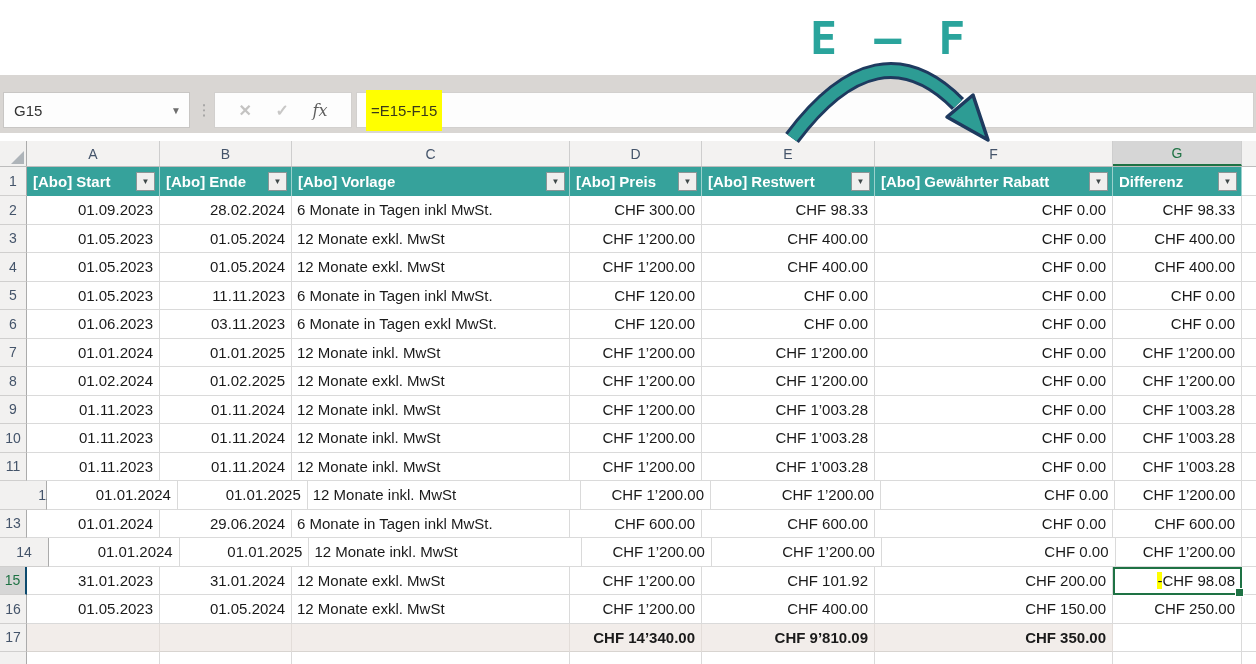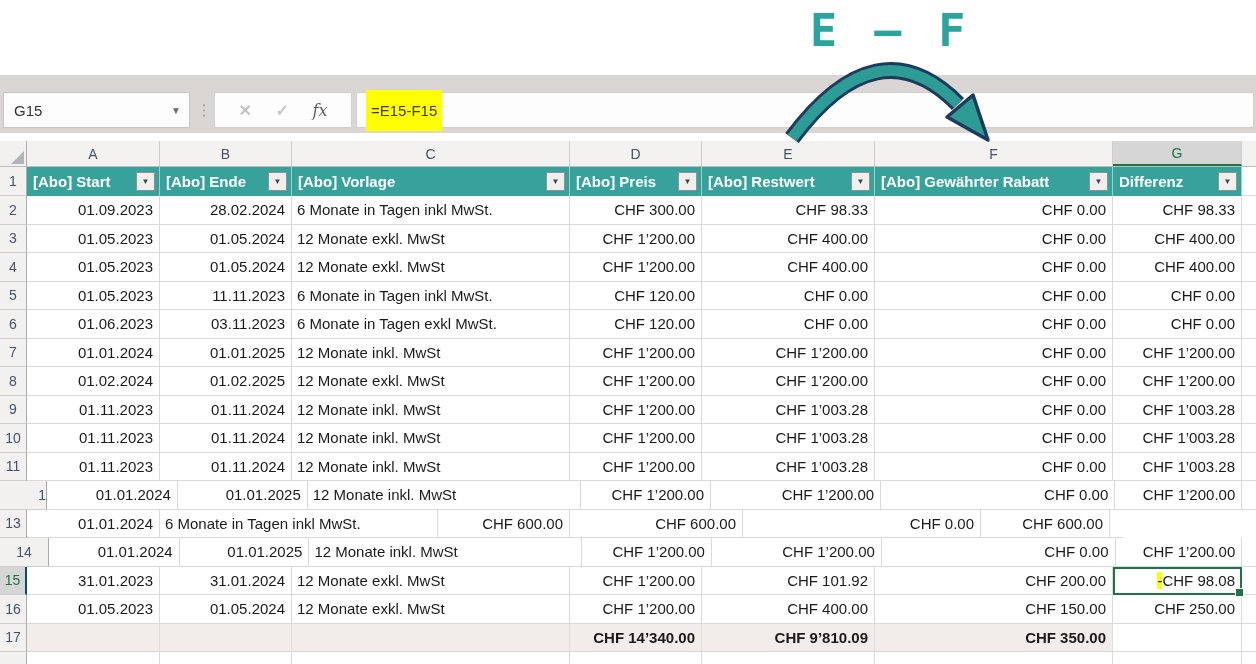--- a/index.html
+++ b/index.html
@@ -1,20 +1,20 @@
 <!DOCTYPE html>
 <html><head>
 <meta charset="utf-8">
 <style>
   html,body{margin:0;padding:0;background:#fff;}
   .stage{position:relative;width:1256px;height:664px;background:#ffffff;overflow:hidden;
          font-family:"Liberation Sans",sans-serif;}
 
   
-  .annotation-label{position:absolute;left:810px;top:4px;font-family:"DejaVu Sans Mono",monospace;
+  .annotation-label{position:absolute;left:810px;top:12px;font-family:"DejaVu Sans Mono",monospace;
     font-weight:700;font-size:45px;letter-spacing:5px;color:#2AA49C;z-index:20;}
   .arrow-svg{position:absolute;left:760px;top:30px;width:260px;height:123px;overflow:visible;z-index:19;}
 
   
   .formula-band{position:absolute;left:0;top:75px;width:1256px;height:58px;background:#D9D6D3;}
   .name-box{position:absolute;left:3px;top:17px;width:187px;height:36px;background:#FDFDFD;
     border:1px solid #C8C6C4;box-sizing:border-box;display:flex;align-items:center;
     padding:0 8px 0 10px;font-size:15px;color:#333;}
   .name-caret{margin-left:auto;color:#6E6E6E;font-size:10px;}
   .dots-sep{position:absolute;left:195px;top:17px;width:18px;height:36px;display:flex;
@@ -273,20 +273,21 @@
         <div class="cell al" style="width: 278px;">12 Monate inkl. MwSt</div>
         <div class="cell ar" style="width: 132px;">CHF 1’200.00</div>
         <div class="cell ar" style="width: 173px;">CHF 1’200.00</div>
         <div class="cell ar" style="width: 238px;">CHF 0.00</div>
         <div class="cell ar" style="width: 129px;">CHF 1’200.00</div>
         <div class="cell-filler" style="width: 14px;"></div>
       </div>
       <div class="row" style="height: 28.5px;">
         <div class="rowh" style="width: 27px;">13</div>
         <div class="cell ar" style="width: 133px;">01.01.2024</div>
+        <div class="cell ar" style="width: 132px;">29.06.2024</div>
         <div class="cell al" style="width: 278px;">6 Monate in Tagen inkl MwSt.</div>
         <div class="cell ar" style="width: 132px;">CHF 600.00</div>
         <div class="cell ar" style="width: 173px;">CHF 600.00</div>
         <div class="cell ar" style="width: 238px;">CHF 0.00</div>
         <div class="cell ar" style="width: 129px;">CHF 600.00</div>
         <div class="cell-filler" style="width: 14px;"></div>
       </div>
       <div class="row" style="height: 28.5px;">
         <div class="rowh" style="width: 50px;">14</div>
         <div class="cell ar" style="width: 133px;">01.01.2024</div>

